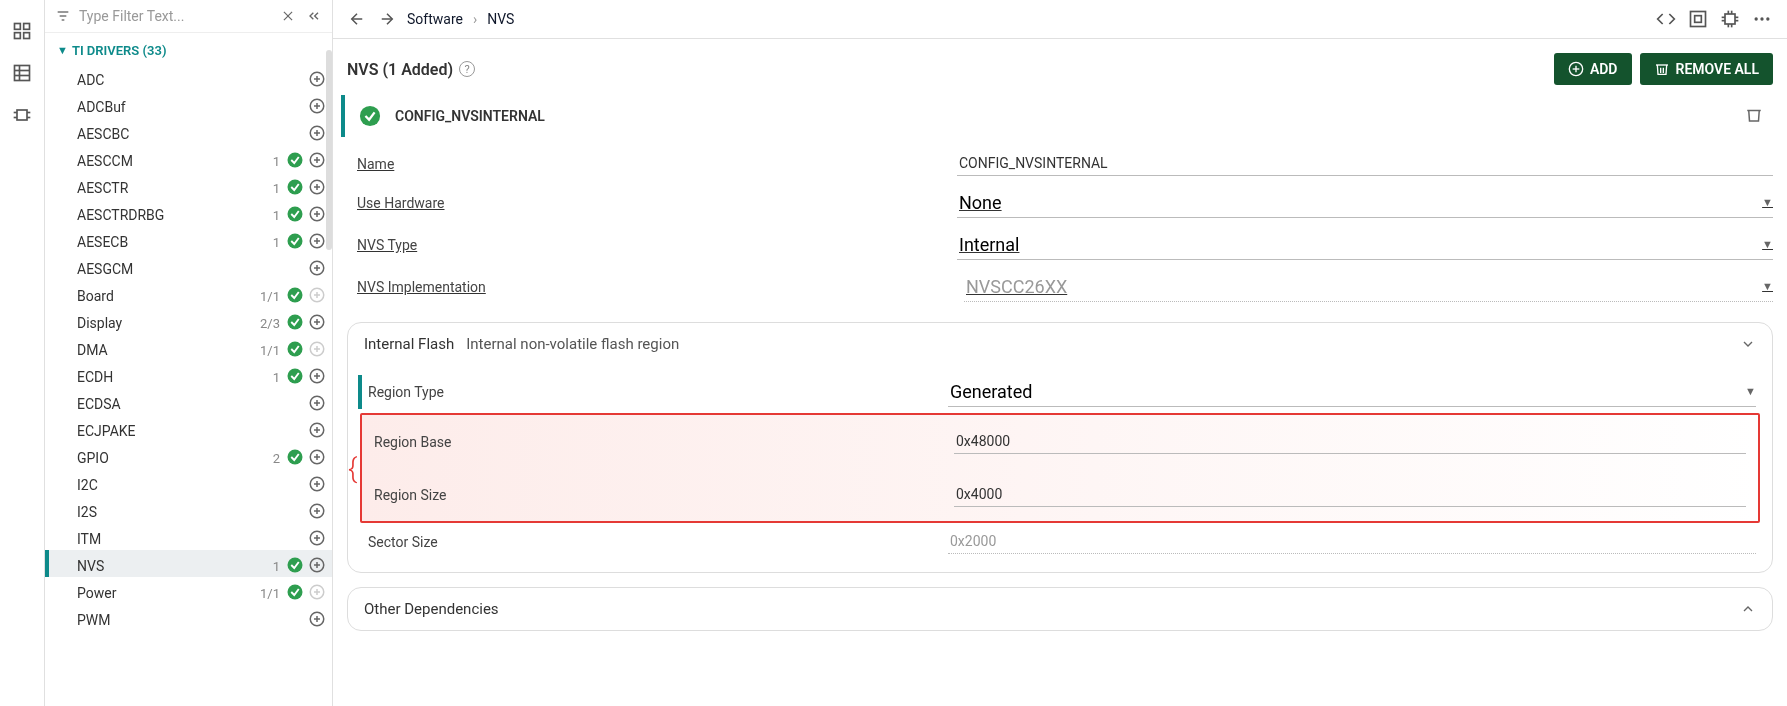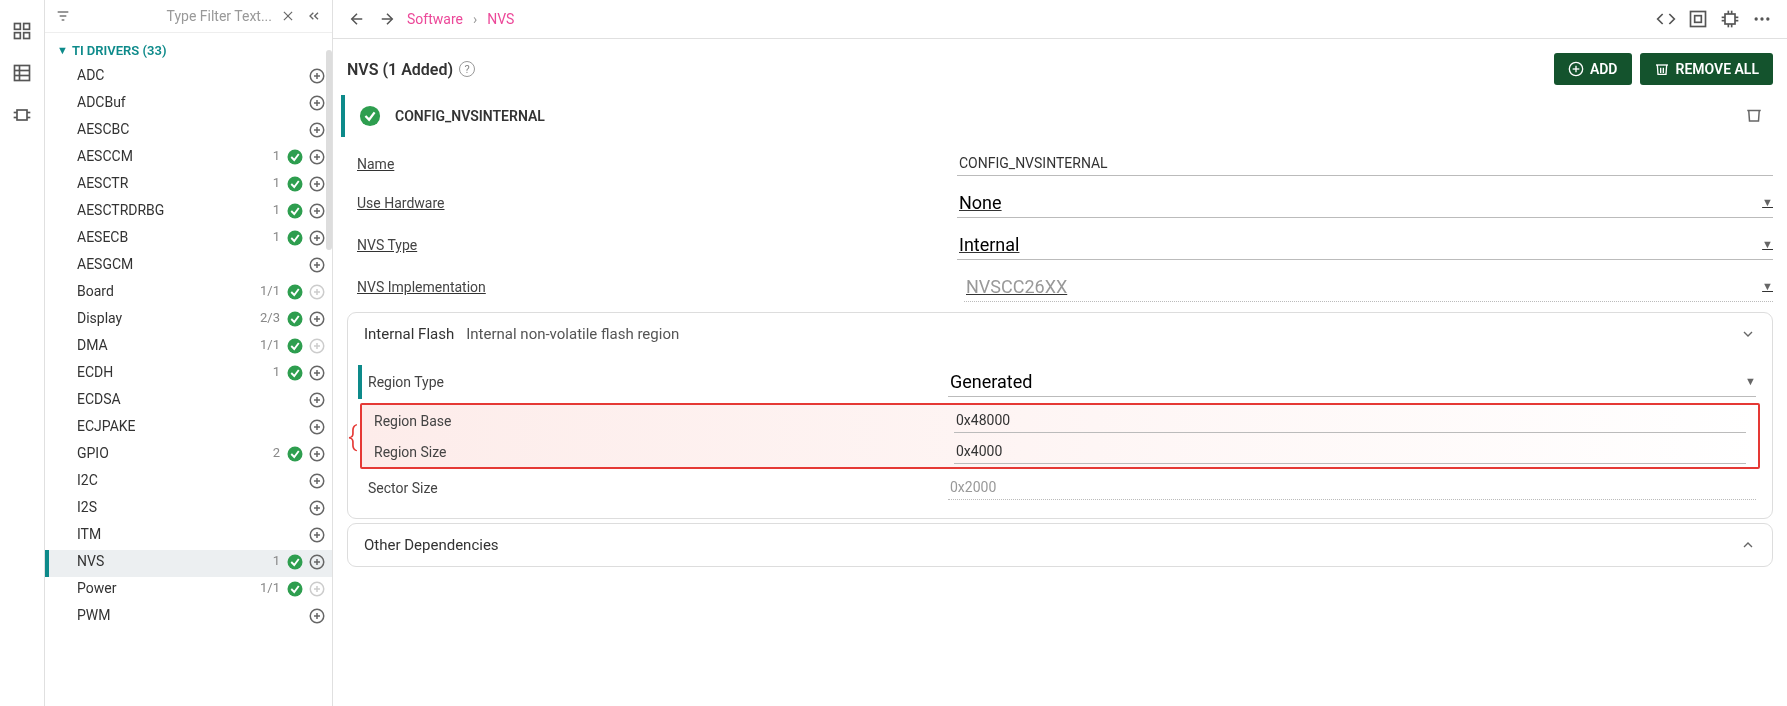--- a/index.html
+++ b/index.html
@@ -3,44 +3,44 @@
 <meta charset="utf-8">
 <style>
 * { box-sizing: border-box; margin: 0; padding: 0; font-family: -apple-system, BlinkMacSystemFont, "Segoe UI", Roboto, Helvetica, Arial, sans-serif; }
 body { background: #fff; display: flex; height: 706px; width: 1787px; overflow: hidden; color: #333; font-size: 14px; }
 
 .icon-rail { width: 45px; border-right: 1px solid #e0e0e0; padding-top: 20px; display: flex; flex-direction: column; align-items: center; gap: 20px; }
 .icon-rail .rail-icon { width: 22px; height: 22px; color: #555; cursor: pointer; display: flex; align-items: center; justify-content: center; }
 
 .sidebar { width: 288px; border-right: 1px solid #e0e0e0; display: flex; flex-direction: column; position: relative; }
 .filter-row { display: flex; align-items: center; padding: 6px 8px; border-bottom: 1px solid #eee; gap: 6px; }
-.filter-row .filter-input { flex: 1; border: none; outline: none; font-size: 14px; color: #555; text-align: right; }
+.filter-row .filter-input { flex: 1; border: none; outline: none; font-size: 14px; color: #555; }
 .filter-row .filter-input::placeholder { color: #999; }
 .filter-row .icon-btn { width: 20px; height: 20px; color: #666; cursor: pointer; display: flex; align-items: center; justify-content: center; }
 
 .tree { overflow-y: auto; flex: 1; padding-top: 4px; }
 .tree-header { display: flex; align-items: center; color: #0d8a8a; font-weight: 600; font-size: 13px; padding: 6px 8px 6px 12px; cursor: pointer; }
 .tree-header .caret { margin-right: 4px; font-size: 11px; color: #0d8a8a; }
 
-.tree-item { display: flex; align-items: flex-start; padding: 3px 6px 3px 32px; cursor: pointer; height: 27px; position: relative; }
+.tree-item { display: flex; align-items: flex-end; padding: 3px 6px 3px 32px; cursor: pointer; height: 27px; position: relative; }
 .tree-item.selected { background: #eceff1; }
 .tree-item.selected::before { content: ""; position: absolute; left: 0; top: 0; bottom: 0; width: 4px; background: #0d8a8a; }
 .tree-item .label { flex: 1; color: #333; font-size: 14px; }
 .tree-item .count { color: #888; font-size: 13px; margin-right: 6px; }
 .tree-item .check { width: 18px; height: 18px; margin-right: 4px; display: flex; align-items: center; justify-content: center; }
 .tree-item .add { width: 18px; height: 18px; display: flex; align-items: center; justify-content: center; color: #666; }
 .tree-item .add.disabled { color: #ccc; }
 
 .scroll-handle { position: absolute; right: 0; top: 50px; width: 6px; height: 200px; background: #ddd; border-radius: 3px; }
 
 .main { flex: 1; display: flex; flex-direction: column; }
 
 .breadcrumb-row { display: flex; align-items: center; padding: 8px 14px; border-bottom: 1px solid #e0e0e0; gap: 10px; }
 .breadcrumb-row .nav-btn { width: 20px; height: 20px; color: #555; cursor: pointer; display: flex; align-items: center; justify-content: center; }
-.breadcrumb-row .crumb { color: #ec4899; cursor: pointer; }
+.breadcrumb-row .crumb { color: #0f172a; cursor: pointer; }
 .breadcrumb-row .sep { color: #999; }
 .breadcrumb-row .spacer { flex: 1; }
 .breadcrumb-row .tool-icon { width: 22px; height: 22px; color: #555; cursor: pointer; display: flex; align-items: center; justify-content: center; }
 
 .section-head { display: flex; align-items: center; padding: 14px 14px 10px 14px; }
 .section-head .title { font-size: 16px; font-weight: 600; color: #333; }
 .section-head .spacer { flex: 1; }
 .btn-teal { background: #14532d; color: #fff; border: none; padding: 8px 14px; font-size: 14px; font-weight: 600; cursor: pointer; border-radius: 3px; display: flex; align-items: center; gap: 6px; margin-left: 8px; }
 .help-icon { width: 16px; height: 16px; border: 1px solid #999; border-radius: 50%; font-size: 11px; color: #888; display: inline-flex; align-items: center; justify-content: center; margin-left: 6px; cursor: pointer; }
 
@@ -54,36 +54,36 @@
 .form-row { display: flex; align-items: center; padding: 6px 0; }
 .form-row .flabel { width: 600px; color: #444; font-size: 14px; }
 .form-row .fcontrol { flex: 1; position: relative; }
 .text-input { width: 100%; border: none; border-bottom: 1px solid #bbb; padding: 4px 2px; font-size: 14px; color: #333; outline: none; background: transparent; }
 .text-input.ro { color: #999; border-bottom: 1px dotted #bbb; }
 .select-wrap { display: flex; align-items: center; border-bottom: 1px solid #bbb; }
 .select-wrap.ro { border-bottom: 1px dotted #bbb; margin-left: 7px; }
 .select-wrap input { flex: 1; border: none; outline: none; font-size: 18px; padding: 4px 2px; background: transparent; }
 .select-wrap .dd { color: #666; font-size: 11px; }
 
-.panel { border: 1px solid #ddd; border-radius: 9px; margin: 4px 14px 0 14px; padding: 0; }
+.panel { border: 1px solid #ddd; border-radius: 14px; margin: 14px 14px 0 14px; padding: 0; }
 .panel-head { display: flex; align-items: center; padding: 12px 16px; cursor: pointer; }
 .panel-head .ptitle { font-size: 15px; color: #333; }
 .panel-head .psub { font-size: 15px; color: #555; margin-left: 12px; }
 .panel-head .spacer { flex: 1; }
 .panel-head .chev { color: #666; }
 
 .panel-body { padding: 6px 0 12px 8px; }
 .prow { display: flex; align-items: center; padding: 6px 16px 6px 12px; position: relative; }
 .prow.bar::before { content: ""; position: absolute; left: 2px; top: 4px; bottom: 4px; width: 4px; background: #0d8a8a; }
 .prow .plabel { width: 580px; color: #444; }
 .prow .pcontrol { flex: 1; }
 
 .highlight-block { border: 2px solid #e53935; border-radius: 2px; margin: 0 12px 0 4px; background: linear-gradient(to right, #fdecea, #fdecea00); position: relative; }
 .highlight-block::before { content: "{"; position: absolute; left: -14px; top: 50%; transform: translateY(-50%); color: #e53935; font-size: 28px; font-weight: 300; }
-.highlight-block .prow { padding: 3px 12px; }
+.highlight-block .prow { padding: 14px 12px; }
 
 svg { display: block; }
 </style>
 </head>
 <body>
 
 <div class="icon-rail">
   <div class="rail-icon">
     <svg width="20" height="20" viewBox="0 0 24 24" fill="none" stroke="#555" stroke-width="2">
         <rect x="3" y="3" width="7" height="7"></rect>

